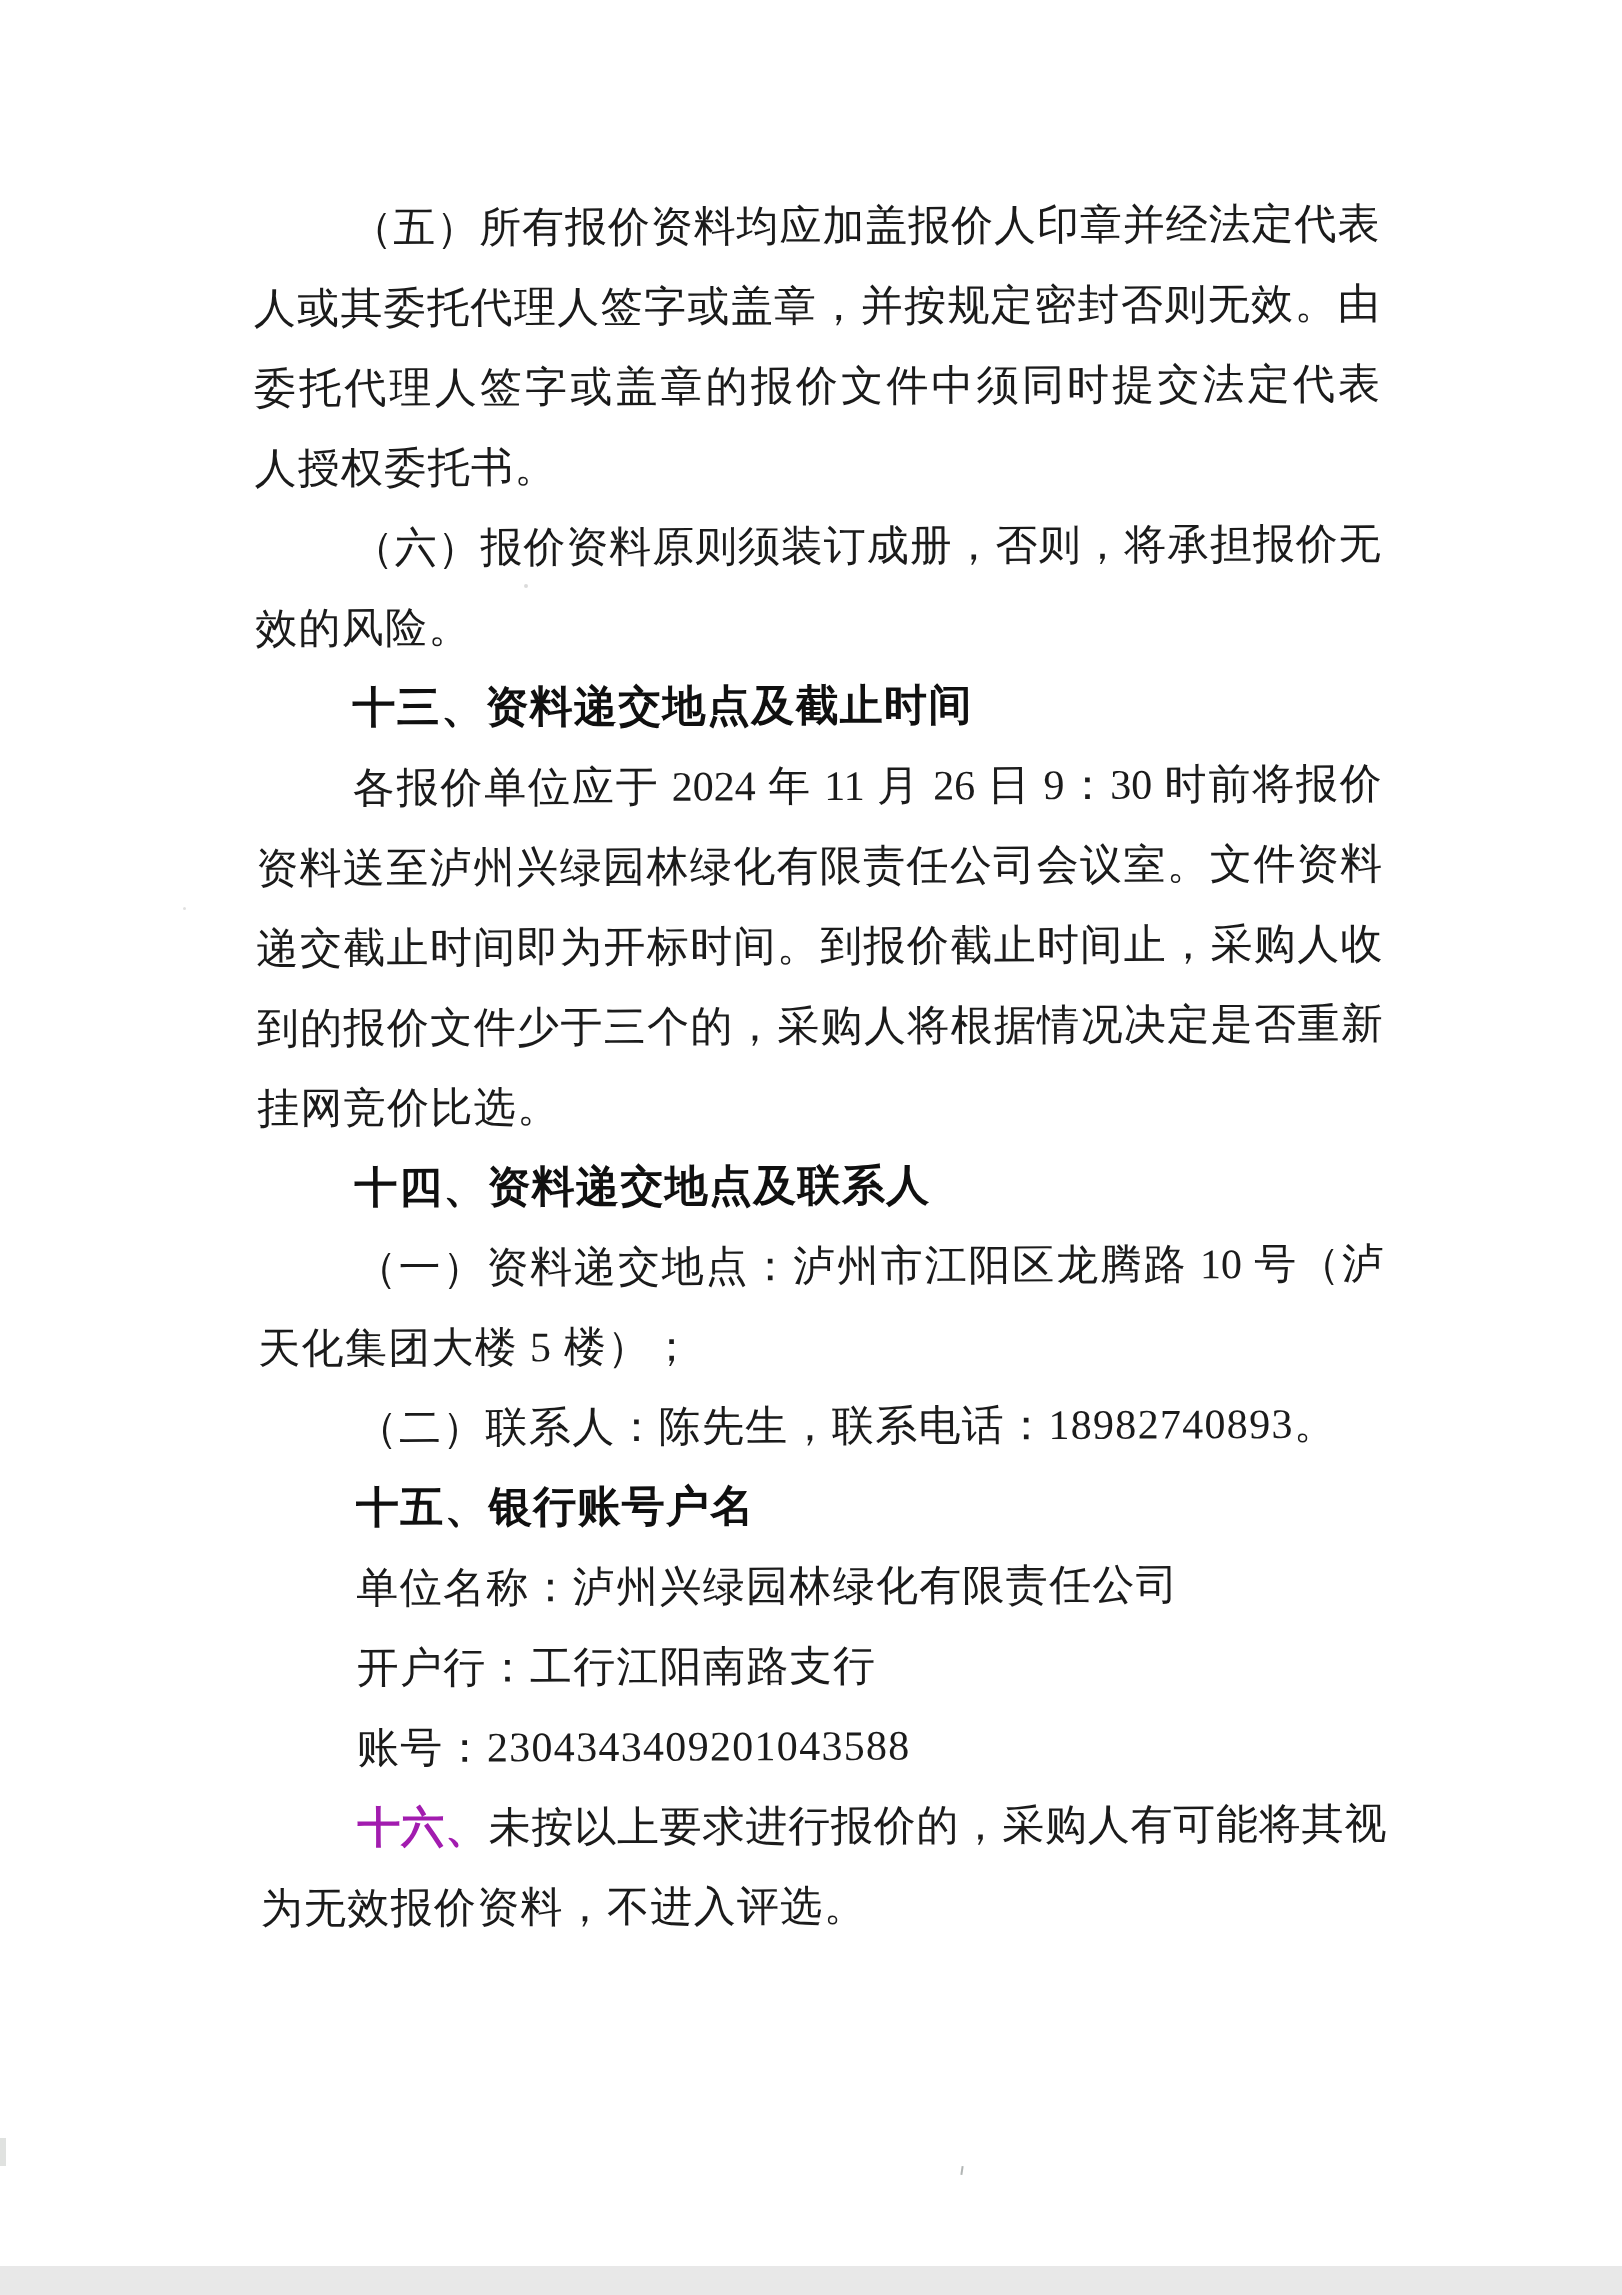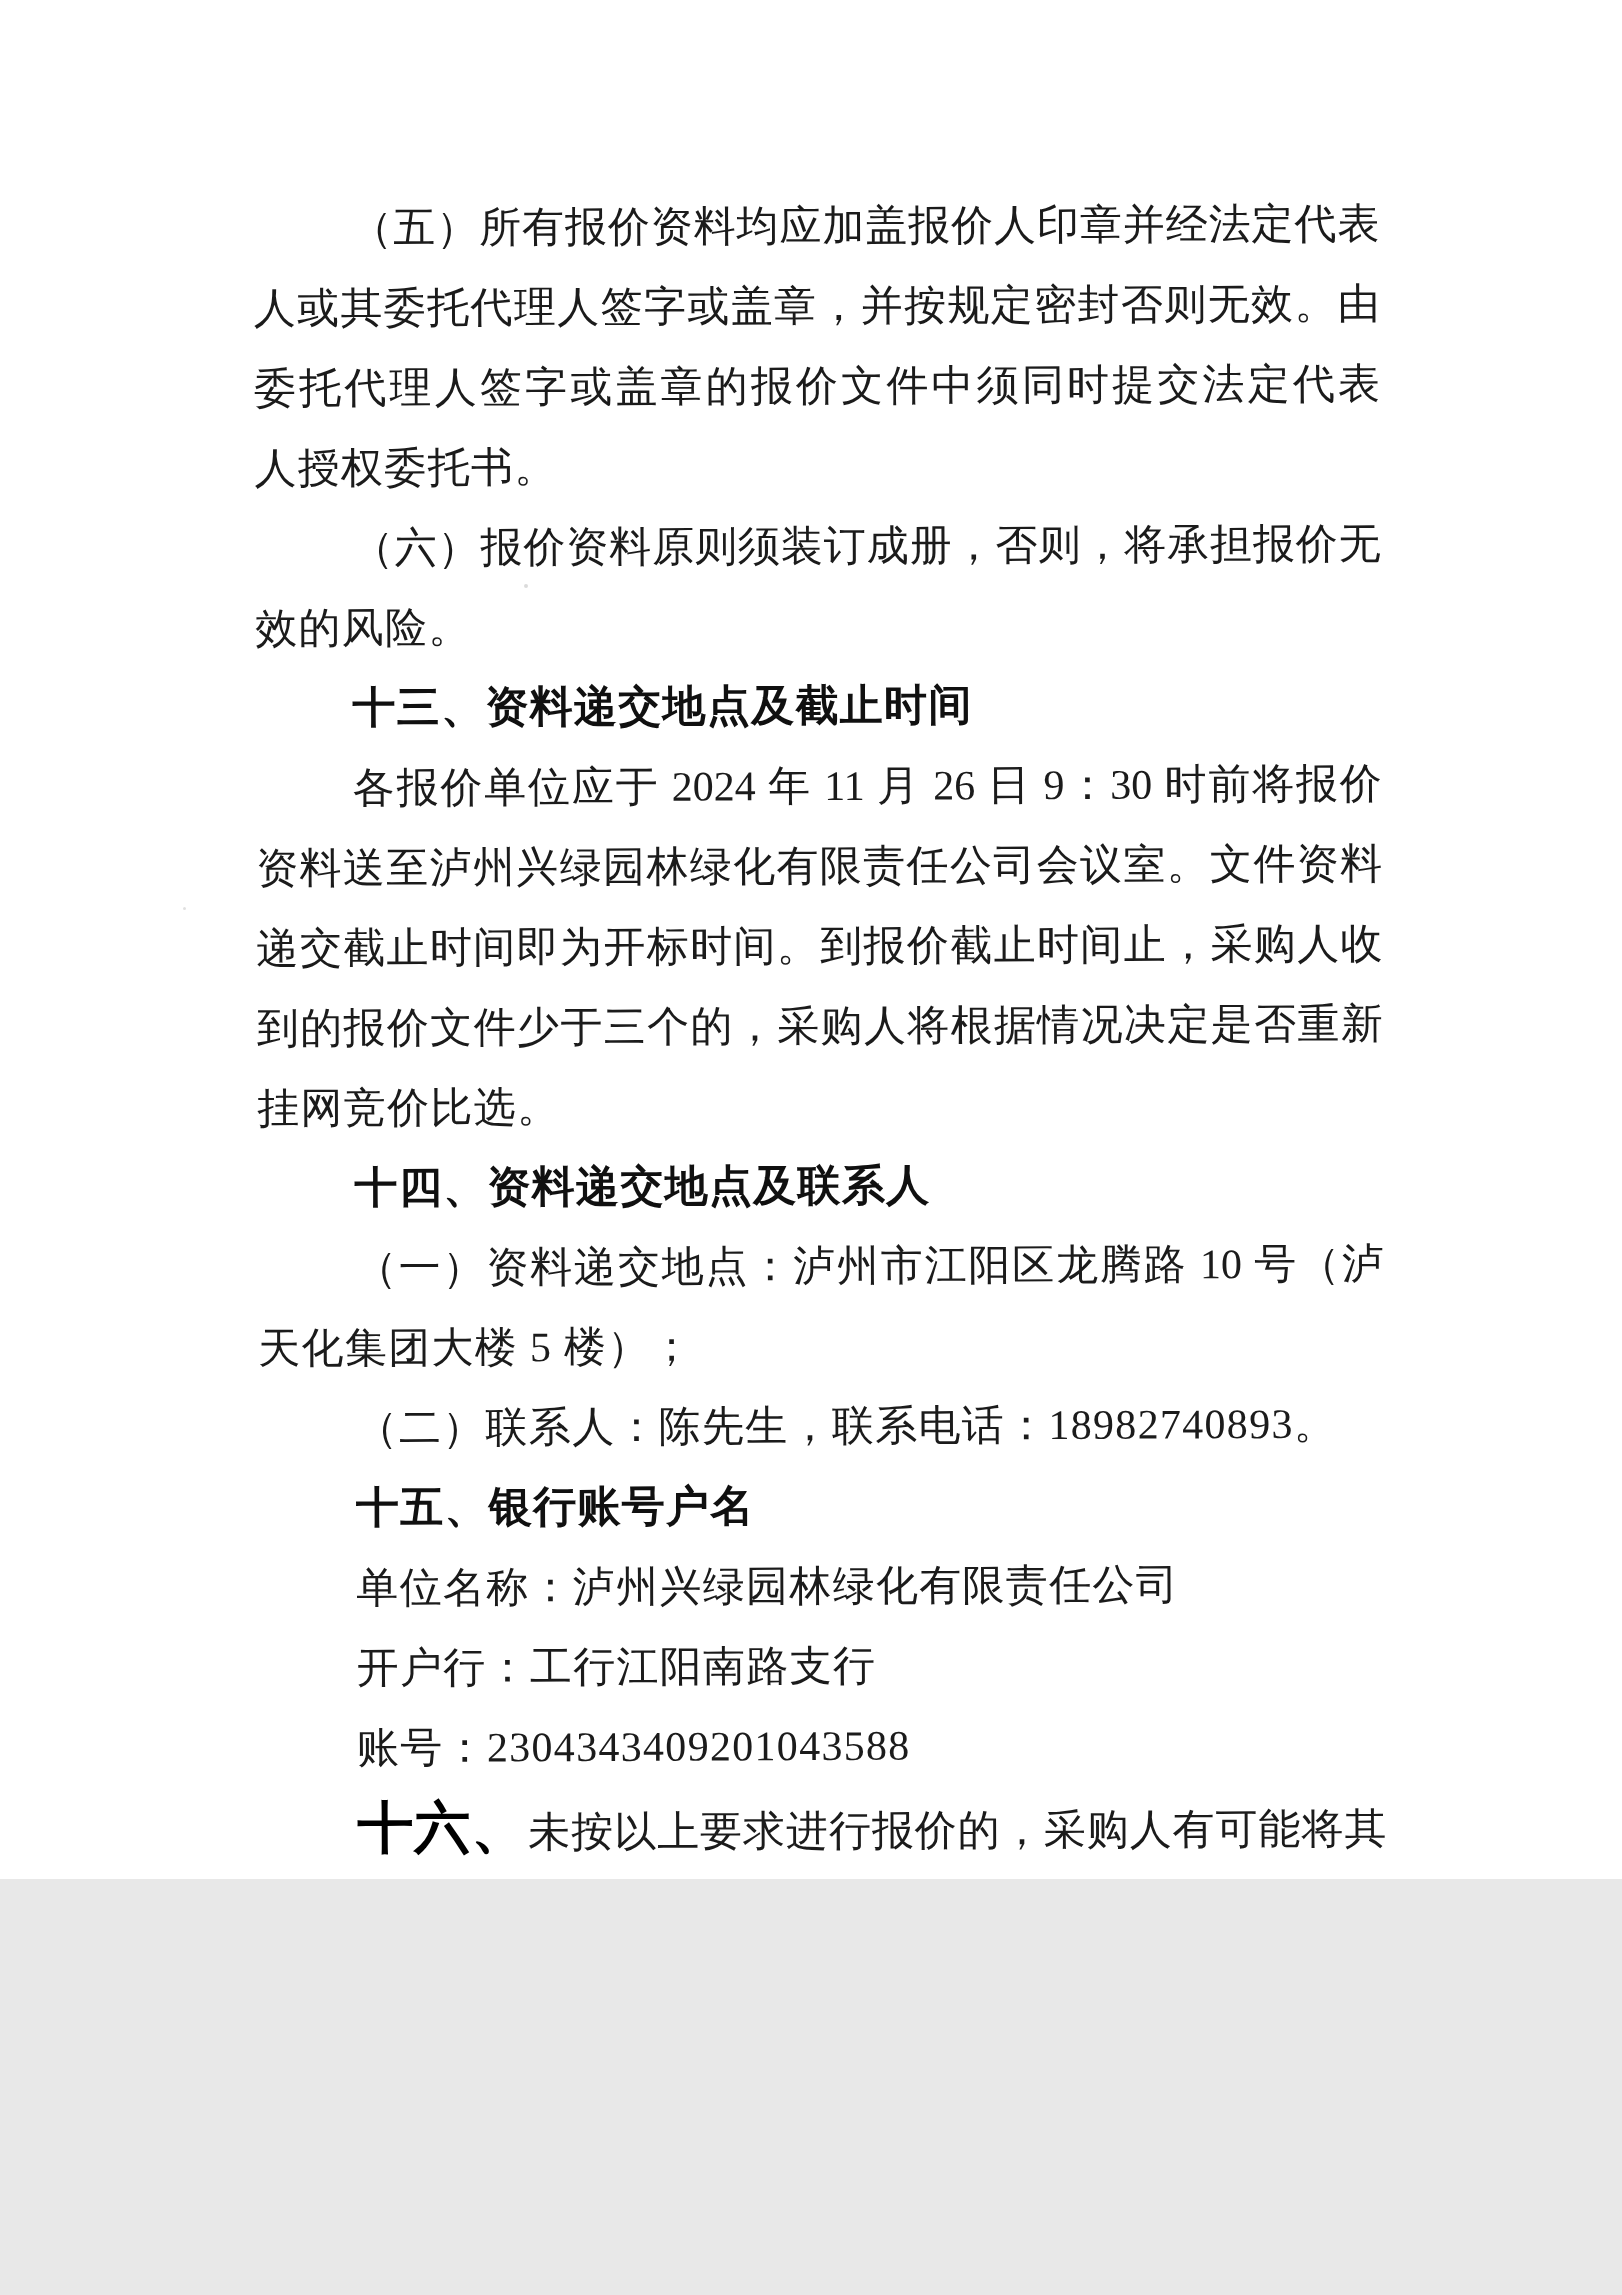--- a/index.html
+++ b/index.html
@@ -3,21 +3,21 @@
 <meta charset="utf-8">
 <style>
   html, body {
     margin: 0;
     padding: 0;
     background: #e8e8e8;
   }
   .page {
     position: relative;
     width: 1623px;
-    height: 1879px;
+    height: 2266px;
     background: #ffffff;
     overflow: hidden;
     font-family: "Liberation Serif", "DejaVu Serif", serif;
     text-decoration: underline;
   }
   .text-block {
     position: absolute;
     left: 257px;
     top: 186px;
     width: 1126px;
@@ -39,22 +39,22 @@
     text-align: justify;
     text-align-last: justify;
   }
   .line.heading {
     font-weight: bold;
     font-size: 43px;
     color: #101010;
   }
   .bold-prefix {
     font-weight: bold;
-    font-size: 56px;
-    color: #000000;
+    font-size: 43px;
+    color: #a21caf;
   }
   
   .scan-noise-strip {
     position: absolute;
     left: 255px;
     top: 2278px;
     width: 1368px;
     height: 3.3px;
     background: repeating-linear-gradient(
       90deg,

